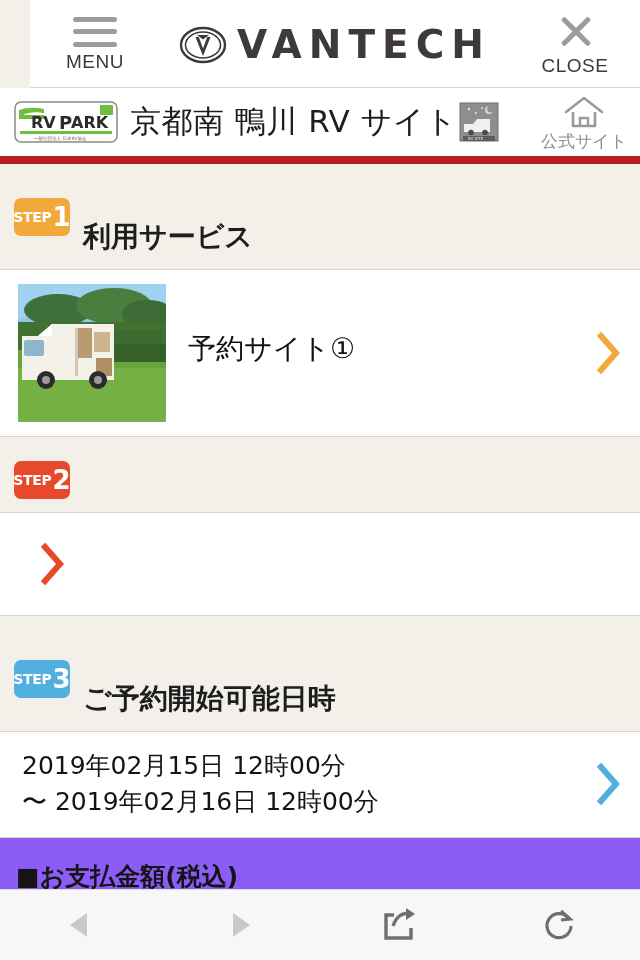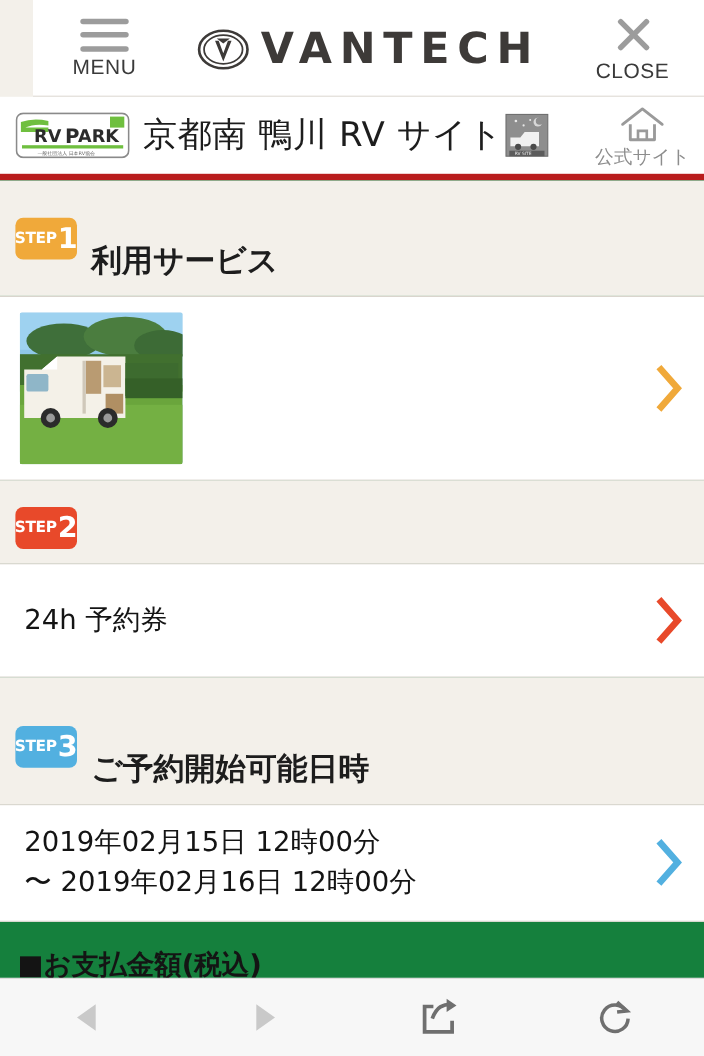--- a/index.html
+++ b/index.html
@@ -97,21 +97,21 @@
     letter-spacing: 7px;
     color: #3d3a38;
     line-height: 1;
     font-family: "DejaVu Sans", sans-serif;
   }
 
   
   .sitebar {
     height: 76px;
     background: #ffffff;
-    border-bottom: 6px solid #b91c1c;
+    border-bottom: 8px solid #b91c1c;
     display: flex;
     align-items: center;
     padding: 0 8px 0 14px;
     box-sizing: border-box;
     flex: 0 0 auto;
   }
   .rvpark-badge {
     width: 104px;
     height: 42px;
     flex: 0 0 auto;
@@ -146,21 +146,21 @@
     font-size: 17px;
     color: #8d8d8d;
     line-height: 1;
     font-family: Liberation Sans, sans-serif;
   }
 
   
   .content {
     flex: 1 1 auto;
     overflow: hidden;
-    background: #15803d;
+    background: #8b5cf6;
   }
   .step-head {
     display: flex;
     align-items: center;
     gap: 13px;
     padding: 14px 0 13px 14px;
     background: #f3f0ea;
   }
   .step-badge {
     width: 56px;
@@ -392,37 +392,37 @@
         <rect x="57" y="44" width="3" height="48" fill="#cfc8ba"></rect>
         <rect x="78" y="74" width="16" height="18" fill="#b08f63"></rect>
         <circle cx="28" cy="96" r="9" fill="#2b2b2b"></circle>
         <circle cx="28" cy="96" r="4" fill="#9a9a9a"></circle>
         <circle cx="80" cy="96" r="9" fill="#2b2b2b"></circle>
         <circle cx="80" cy="96" r="4" fill="#9a9a9a"></circle>
         <rect x="96" y="46" width="48" height="30" fill="#3d6b2f"></rect>
         <rect x="96" y="60" width="52" height="18" fill="#356028"></rect>
       </svg>
       <div class="txt">
+        <div class="svc-name">予約サイト①</div>
       </div>
       <div class="chev">
         <svg width="26" height="44" viewBox="0 0 26 44">
           <path d="M5 5 L20 22 L5 39" fill="none" stroke="#f0a93a" stroke-width="6" stroke-linecap="square"></path>
         </svg>
       </div>
     </div>
 
     <div class="step-head" style="padding-top:24px">
       <div class="step-badge" style="background:#e8492a">
         <span class="s-lbl">STEP</span>
         <span class="s-num">2</span>
       </div>
     </div>
 
     <div class="panel panel-row">
-      <div class="row-text">24h 予約券</div>
       <div class="chev">
         <svg width="26" height="44" viewBox="0 0 26 44">
           <path d="M5 5 L20 22 L5 39" fill="none" stroke="#e8492a" stroke-width="6" stroke-linecap="square"></path>
         </svg>
       </div>
     </div>
 
     <div class="step-head" style="padding-top:24px">
       <div class="step-badge" style="background:#52b0e0">
         <span class="s-lbl">STEP</span>

